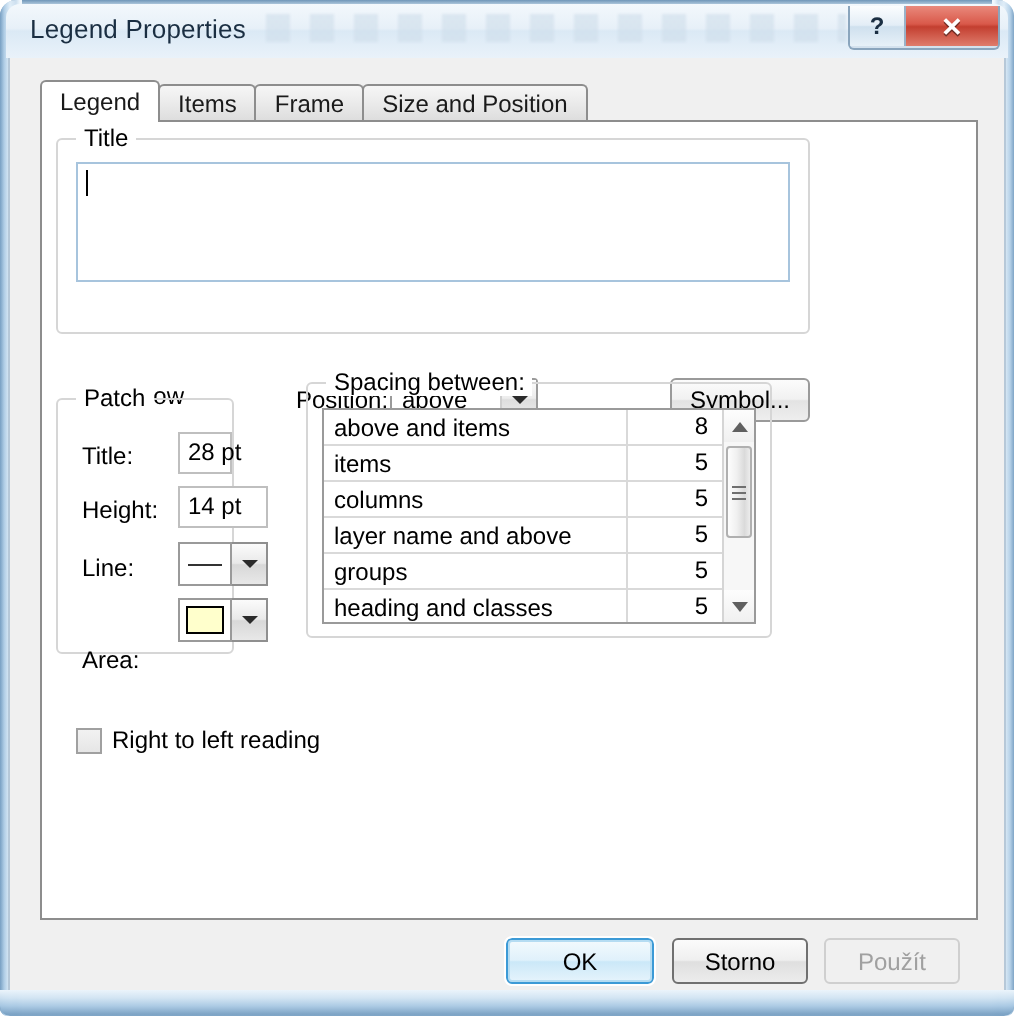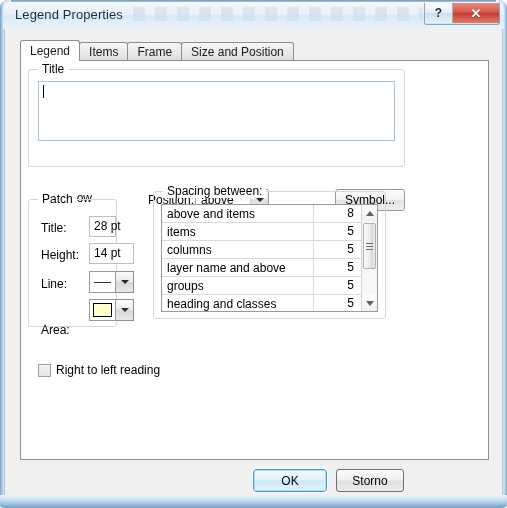--- a/index.html
+++ b/index.html
@@ -638,14 +638,15 @@
 
     <div class="cb-row" id="rtl-row">
       <span class="cbox"></span>
       <span class="cb-label">Right to left reading</span>
     </div>
 
   </div>
 
   <div class="footer-btn" id="ok-button">OK</div>
   <div class="footer-btn" id="cancel-button">Storno</div>
+  <div class="footer-btn" id="apply-button">Použít</div>
 
 </div>
 
 </body></html>

